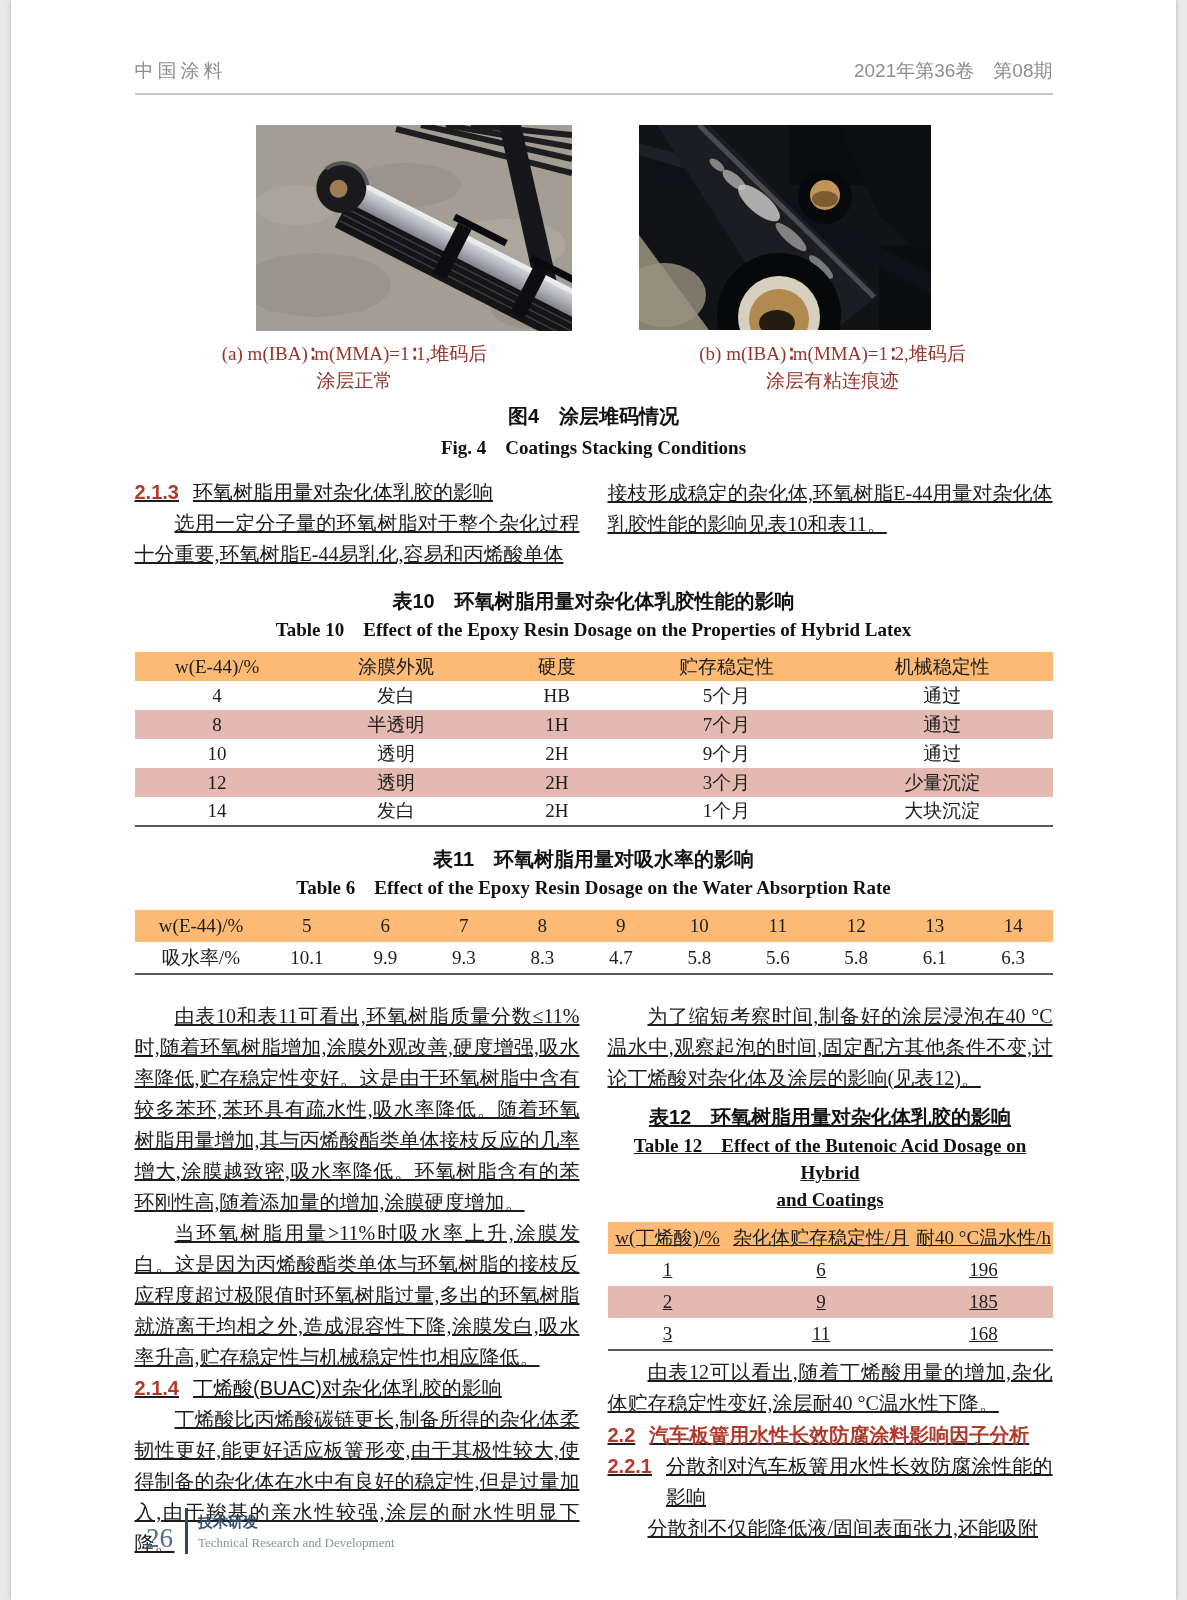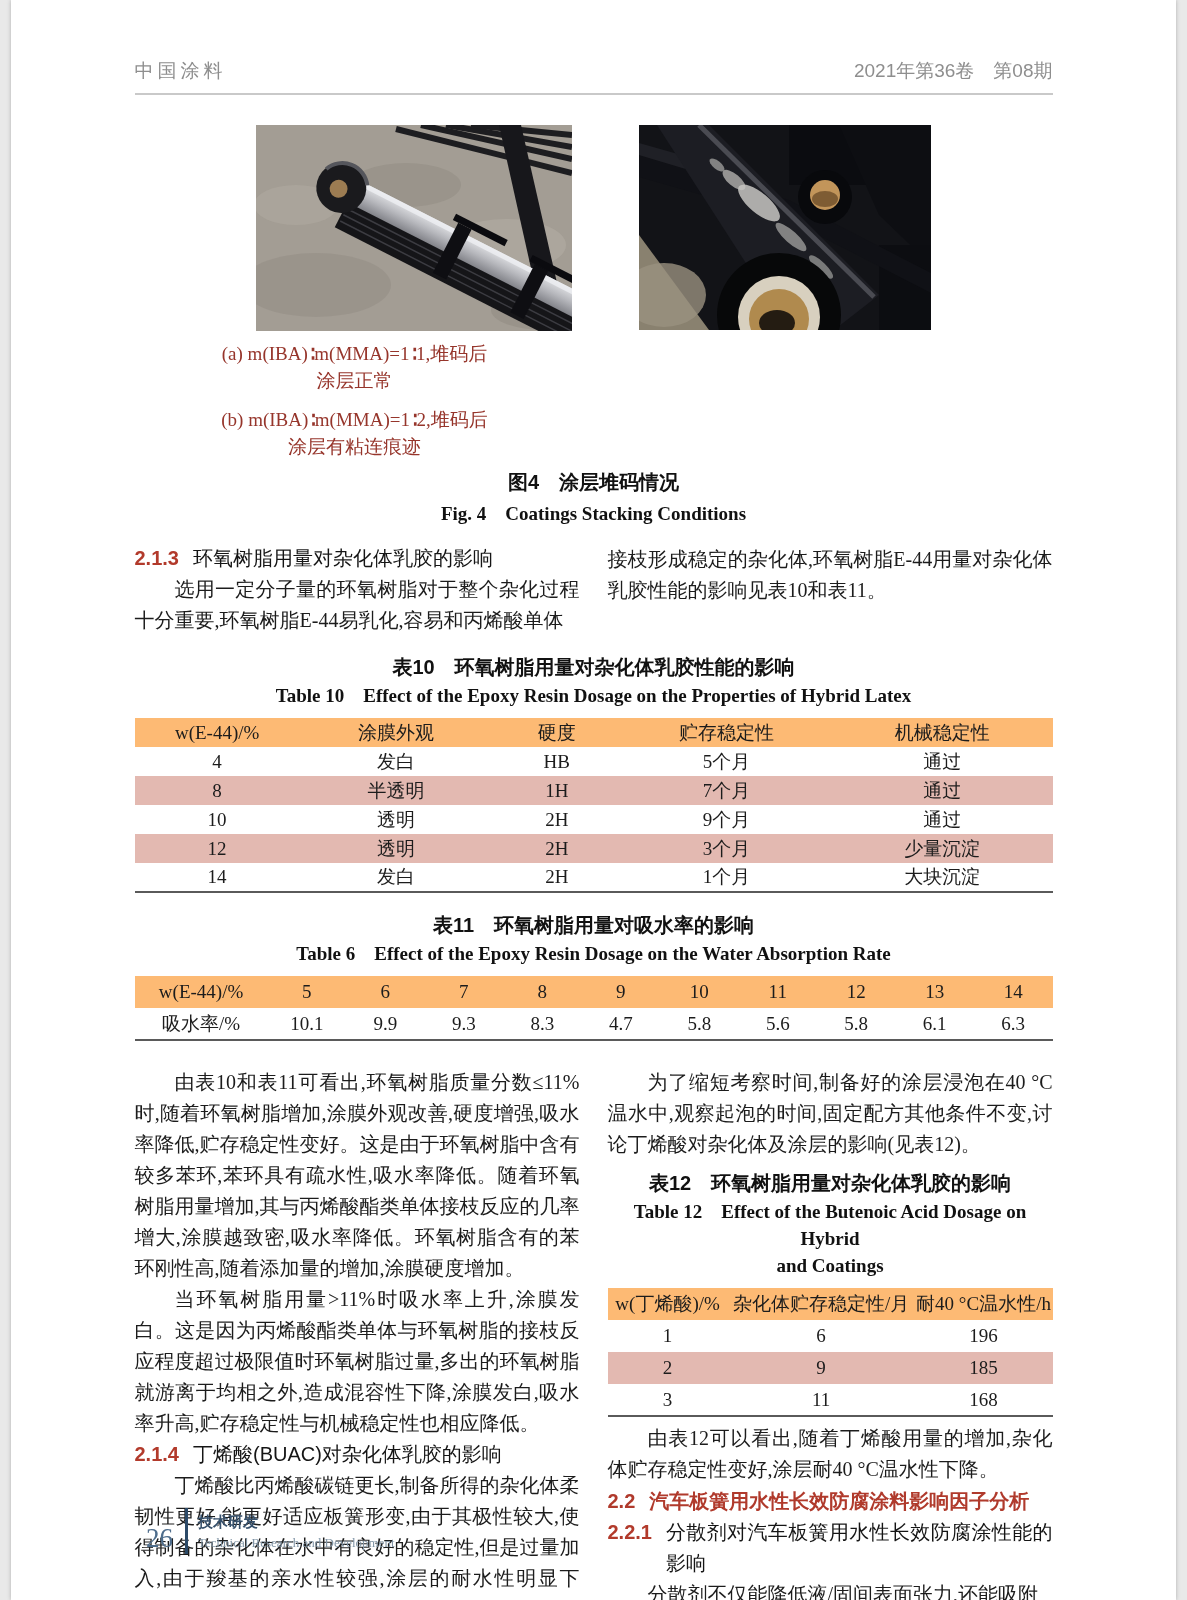--- a/index.html
+++ b/index.html
@@ -18,27 +18,27 @@
     padding-top:58px; padding-bottom:9px;
     border-bottom:2px solid #c9c9c9;
     font-family:"Liberation Sans", sans-serif;
     font-size:19px; color:#8e8e8e;
   }
   .page-header .journal{ letter-spacing:4px; }
 
   
   .photos{ display:flex; justify-content:center; gap:67px; margin-top:30px; }
   .photo{ font-size:0; line-height:0; }
-  .captions{ display:flex; justify-content:flex-end; gap:12px; margin-top:9px;flex-direction:column; }
+  .captions{ display:flex; justify-content:flex-end; gap:38px; margin-top:9px; }
   .cap{ width:440px; text-align:center; color:#96352b; font-size:19px; line-height:27px; }
   .fig-title-zh{ text-align:center; font-family:"Liberation Sans", sans-serif; font-weight:bold; font-size:20px; margin-top:9px; color:#111; }
   .fig-title-en{ text-align:center; font-weight:bold; font-size:19px; margin-top:5px; color:#111; }
 
   
-  .two-col{ display:flex; gap:28px; }
+  .two-col{ display:flex; gap:28px;text-decoration:underline; }
   .two-col .col{ width:445px; }
   .colA{ margin-top:16px; }
   .colB{ margin-top:26px; }
   p.body{ font-size:20px; line-height:31px; text-align:justify; }
   p.indent{ text-indent:2em; }
   .colA .col:last-child p.body{ padding-top:1px; }
 
   
   .h3{ display:flex; font-family:"Liberation Sans", sans-serif; font-size:20px; line-height:31px; }
   .h3 .secnum{ color:#b23a2b; font-weight:600; margin-right:14px; flex:none; }

